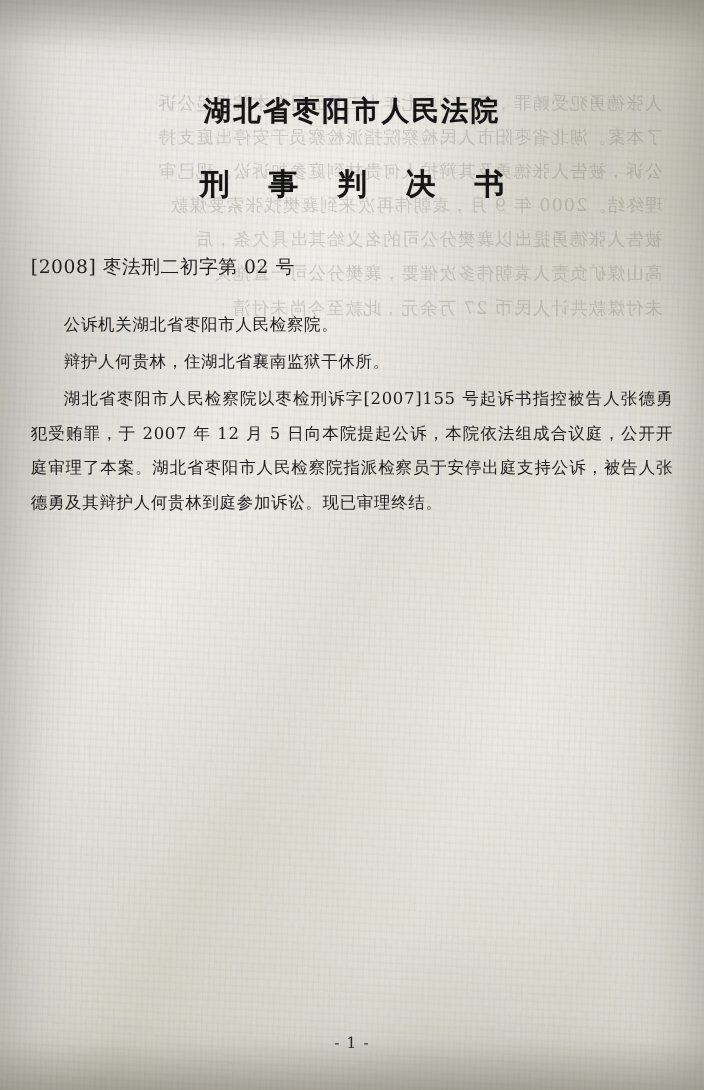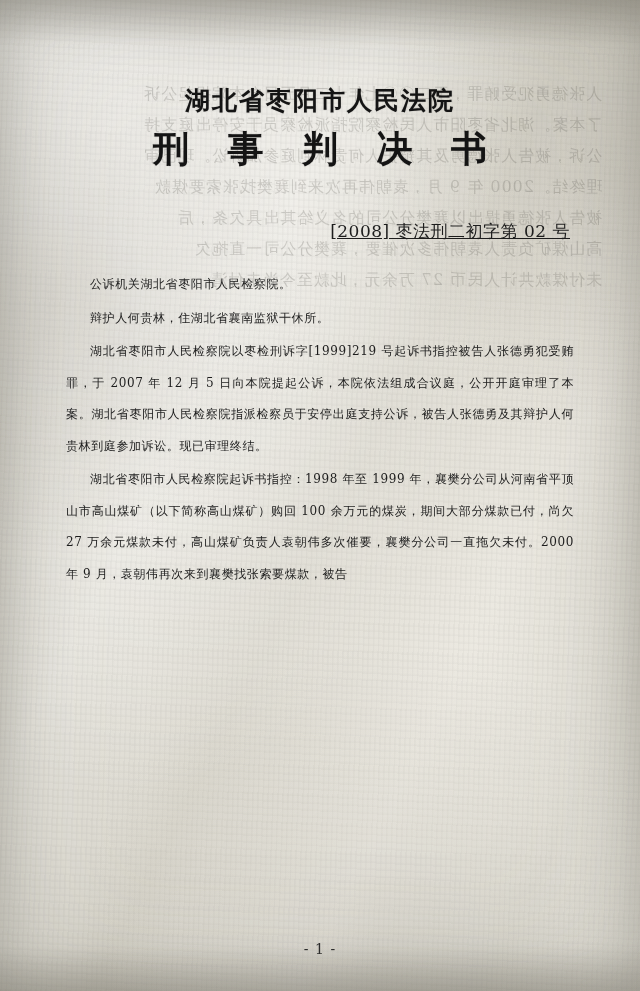--- a/index.html
+++ b/index.html
@@ -53,56 +53,54 @@
     line-height: 31px;
     letter-spacing: 1px;
     padding: 0 38px;
     filter: blur(0.4px);
   }
   .bleed div { white-space: nowrap; overflow: hidden; }
 
   .content {
     position: relative;
     z-index: 3;
-    padding: 0 66px;
+    padding: 0 28px;
   }
 
   .title-main, .title-sub {
     text-align: center;
     font-weight: bold;
     color: #141414;
   }
   .title-main {
     font-size: 25px;
     letter-spacing: 2px;
     margin-top: 84px;
     text-shadow: 0 0 1px rgba(0,0,0,0.35);
   }
   .title-sub {
-    font-size: 36px;
+    font-size: 27px;
     letter-spacing: 13px;
-    margin-top: 8px;
+    margin-top: 32px;
     padding-left: 13px;
     text-shadow: 0 0 1px rgba(0,0,0,0.35);
   }
 
   .case-number {
-    text-align: right;
     font-size: 17px;
     margin-top: 46px;
     padding-right: 4px;
     letter-spacing: 0.5px;
-    text-decoration: underline;
   }
 
   .body-block {
     margin-top: 26px;
   }
   .para {
-    font-size: 12px;
+    font-size: 15px;
     line-height: 31.5px;
     text-indent: 2em;
     text-align: justify;
     text-justify: inter-ideograph;
     margin: 0 0 2px 0;
     letter-spacing: 0.6px;
   }
 
   .footer {
     position: absolute;
@@ -146,22 +144,21 @@
   <div class="content">
 
     <div class="title-main">湖北省枣阳市人民法院</div>
     <div class="title-sub">刑 事 判 决 书</div>
 
     <div class="case-number">[2008] 枣法刑二初字第 02 号</div>
 
     <div class="body-block">
       <p class="para">公诉机关湖北省枣阳市人民检察院。</p>
       <p class="para">辩护人何贵林，住湖北省襄南监狱干休所。</p>
-      <p class="para">湖北省枣阳市人民检察院以枣检刑诉字[1999]219 号起诉书指控被告人张德勇犯受贿罪，于 2007 年 12 月 5 日向本院提起公诉，本院依法组成合议庭，公开开庭审理了本案。湖北省枣阳市人民检察院指派检察员于安停出庭支持公诉，被告人张德勇及其辩护人何贵林到庭参加诉讼。现已审理终结。</p>
-      <p class="para">湖北省枣阳市人民检察院起诉书指控：1998 年至 1999 年，襄樊分公司从河南省平顶山市高山煤矿（以下简称高山煤矿）购回 100 余万元的煤炭，期间大部分煤款已付，尚欠 27 万余元煤款未付，高山煤矿负责人袁朝伟多次催要，襄樊分公司一直拖欠未付。2000 年 9 月，袁朝伟再次来到襄樊找张索要煤款，被告</p>
+      <p class="para">湖北省枣阳市人民检察院以枣检刑诉字[2007]155 号起诉书指控被告人张德勇犯受贿罪，于 2007 年 12 月 5 日向本院提起公诉，本院依法组成合议庭，公开开庭审理了本案。湖北省枣阳市人民检察院指派检察员于安停出庭支持公诉，被告人张德勇及其辩护人何贵林到庭参加诉讼。现已审理终结。</p>
     </div>
 
   </div>
 
   <div class="footer">- 1 -</div>
 
   <div class="vignette"></div>
   <div class="edge-top"></div>
   <div class="edge-bottom"></div>
 </div>

